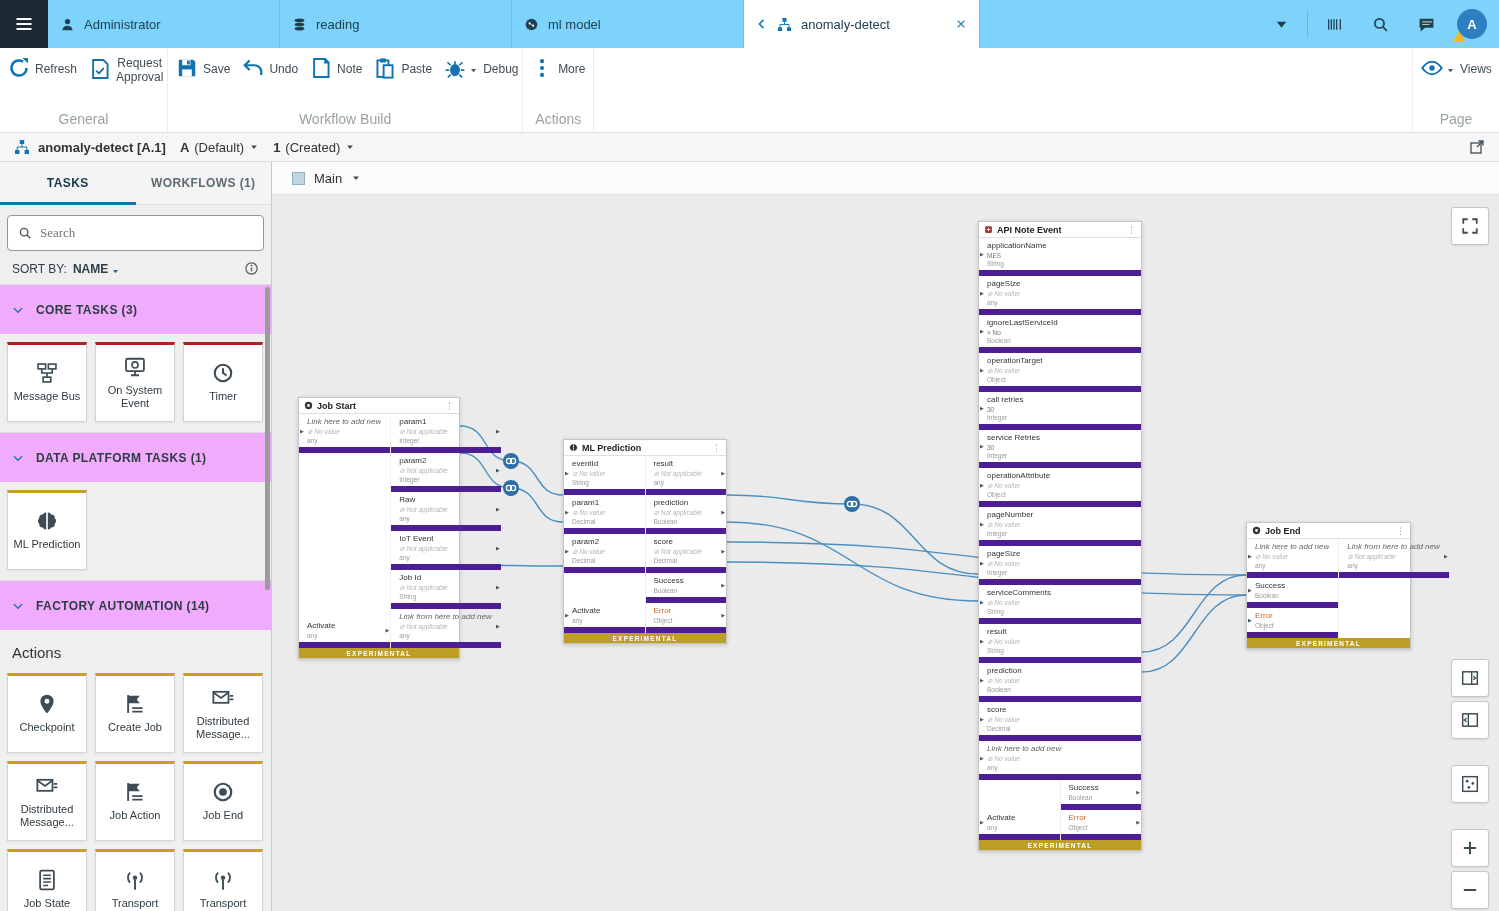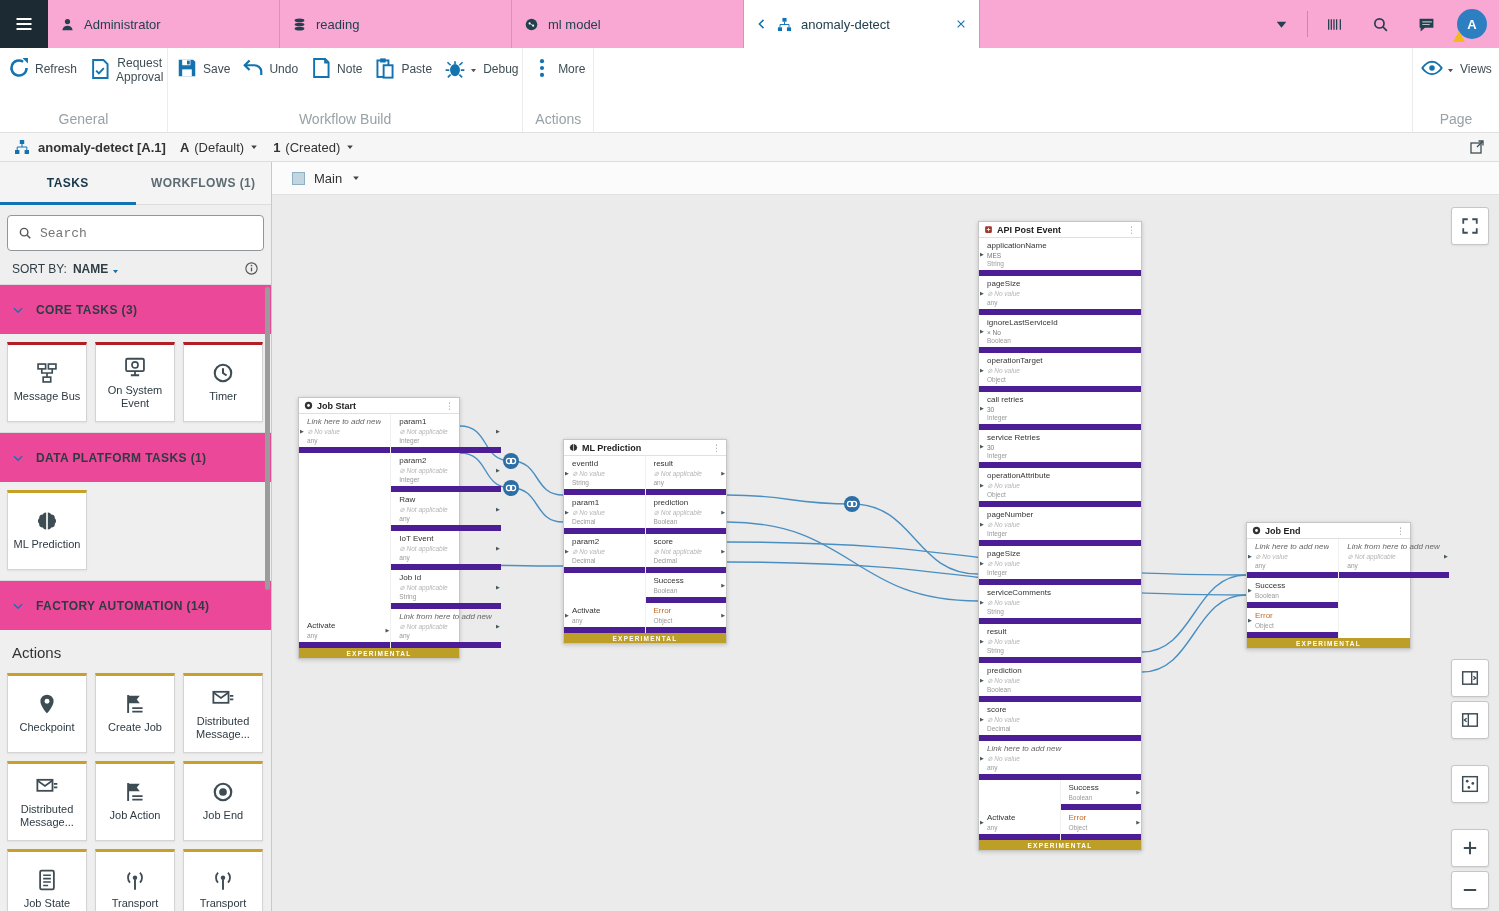--- a/index.html
+++ b/index.html
@@ -6,21 +6,21 @@
 html,body{width:1499px;height:911px;overflow:hidden}
 body{font-family:"Liberation Sans",sans-serif;font-size:13px;color:#333;background:#fff}
 .app{width:1499px;height:911px;display:flex;flex-direction:column}
 .ic{display:inline-flex;flex:none}
 .ic svg{width:100%;height:100%;display:block}
 .i9{width:9px;height:9px}.i10{width:10px;height:10px}.i12{width:12px;height:12px}.i14{width:14px;height:14px}
 .i15{width:15px;height:15px}.i16{width:16px;height:16px}.i17{width:17px;height:17px}.i18{width:18px;height:18px}
 .i20{width:20px;height:20px}.i22{width:22px;height:22px}
 .blue{color:#1273b0}.dark{color:#444}
 
-.topbar{height:48px;background:#f9a8d4;display:flex;flex:none}
+.topbar{height:48px;background:#7dd3fc;display:flex;flex:none}
 .burger{width:48px;height:48px;background:#1b2a33;color:#fff;display:flex;align-items:center;justify-content:center;cursor:pointer}
 .tabs{display:flex}
 .tab{width:232px;display:flex;align-items:center;gap:9px;padding:0 12px;border-right:1px solid #a3adb2;color:#21414f;cursor:pointer}
 .tab .ic{color:#21414f}
 .tab .tlabel{flex:1;white-space:nowrap;overflow:hidden;text-overflow:ellipsis}
 .tab.active{background:#fff;width:236px}
 .tab.active .ic.blue,.tab.active .close{color:#1273b0}
 .tb-right{margin-left:auto;display:flex;align-items:center;padding-right:12px}
 .tb-ib{width:46px;height:48px;display:flex;align-items:center;justify-content:center;color:#21414f;cursor:pointer}
 .tb-sep{width:1px;height:26px;background:#97a1a6;margin:0 3px}
@@ -42,26 +42,26 @@
 .crumb-open{margin-left:auto;color:#3f4d55;cursor:pointer;display:flex}
 
 .content{display:flex;height:749px;flex:1}
 .sidebar{width:272px;min-width:272px;background:#efefef;border-right:1px solid #c9c9c9;position:relative;overflow:hidden}
 .stabs{display:flex;height:43px;background:#f4f4f4;border-bottom:1px solid #ddd}
 .stab{flex:1;display:flex;align-items:center;justify-content:center;font-size:12px;font-weight:bold;color:#5d6b73;letter-spacing:.4px;cursor:pointer;position:relative}
 .stab.active{color:#16394a}
 .stab.active::after{content:"";position:absolute;left:0;right:0;bottom:-1px;height:3px;background:#1273b0}
 .sbox{margin:10px 7px 8px;background:#fff;border:1px solid #8f979c;border-radius:4px;height:36px;display:flex;align-items:center;gap:8px;padding:0 10px}
 .sbox .ic{color:#555}
-.sbox input{border:0;outline:0;flex:1;font-size:13px;font-family:Liberation Mono, monospace;color:#000000;background:transparent}
+.sbox input{border:0;outline:0;flex:1;font-size:13px;font-family:Liberation Serif, serif;color:#000000;background:transparent}
 .sortrow{display:flex;align-items:center;gap:6px;padding:2px 12px 8px;font-size:12px;color:#2f3d45}
 .sortval{display:flex;align-items:flex-end;gap:3px;font-weight:bold;cursor:pointer}
 .sortval .ic{color:#1273b0}
 .sortrow .info{margin-left:auto;color:#555;cursor:pointer}
-.sheader{height:50px;display:flex;align-items:center;gap:12px;padding:16px 12px;background:#ec4899;border-top:1px solid #dcdcdc;cursor:pointer}
+.sheader{height:50px;display:flex;align-items:center;gap:12px;padding:16px 12px;background:#f0abfc;border-top:1px solid #dcdcdc;cursor:pointer}
 .sheader .ic{color:#1273b0}
 .stitle{font-size:12px;font-weight:bold;color:#2d3b43;letter-spacing:.4px}
 .subheader{padding:14px 12px 4px;font-size:15px;color:#333}
 .cards{display:grid;grid-template-columns:repeat(3,80px);gap:8px;padding:8px 7px 10px}
 .card{background:#fff;border:1px solid #d4d4d4;border-top:3px solid var(--accent);height:80px;display:flex;flex-direction:column;align-items:center;justify-content:center;gap:6px;padding:2px;cursor:grab;box-shadow:0 1px 2px rgba(0,0,0,.06)}
 .card .ic{color:#3e4c54}
 .clabel{font-size:11px;color:#2d3b43;text-align:center;line-height:1.2}
 .sthumb{position:absolute;right:1px;top:125px;width:5px;height:303px;background:#9b9b9b;border-radius:3px;cursor:pointer}
 
 .canvas{flex:1;display:flex;flex-direction:column;min-width:0}
@@ -799,21 +799,21 @@
             <div class="nfoot">EXPERIMENTAL</div>
           </div>
           <div class="node" style="left: 706px; top: 26px; width: 164px;">
             <div class="nhead">
               <span class="ic i9 nicon" style="color: rgb(160, 58, 46);">
                 <svg viewBox="0 0 16 16" xmlns="http://www.w3.org/2000/svg">
                   <rect x="2" y="2" width="12" height="12" rx="2" fill="currentColor"></rect>
                   <path d="M5 8h6M8 5v6" stroke="#fff" stroke-width="1.4"></path>
                 </svg>
               </span>
-              <span class="ntitle">API Post Event</span>
+              <span class="ntitle">API Note Event</span>
               <span class="kebab">⋮</span>
             </div>
             <div class="nfields">
               <div class="nrow">
                 <span class="arr l">▶</span>
                 <div class="nname">applicationName</div>
                 <div class="nval setv">MES</div>
                 <div class="ntype">String</div>
               </div>
               <div class="nrow">

